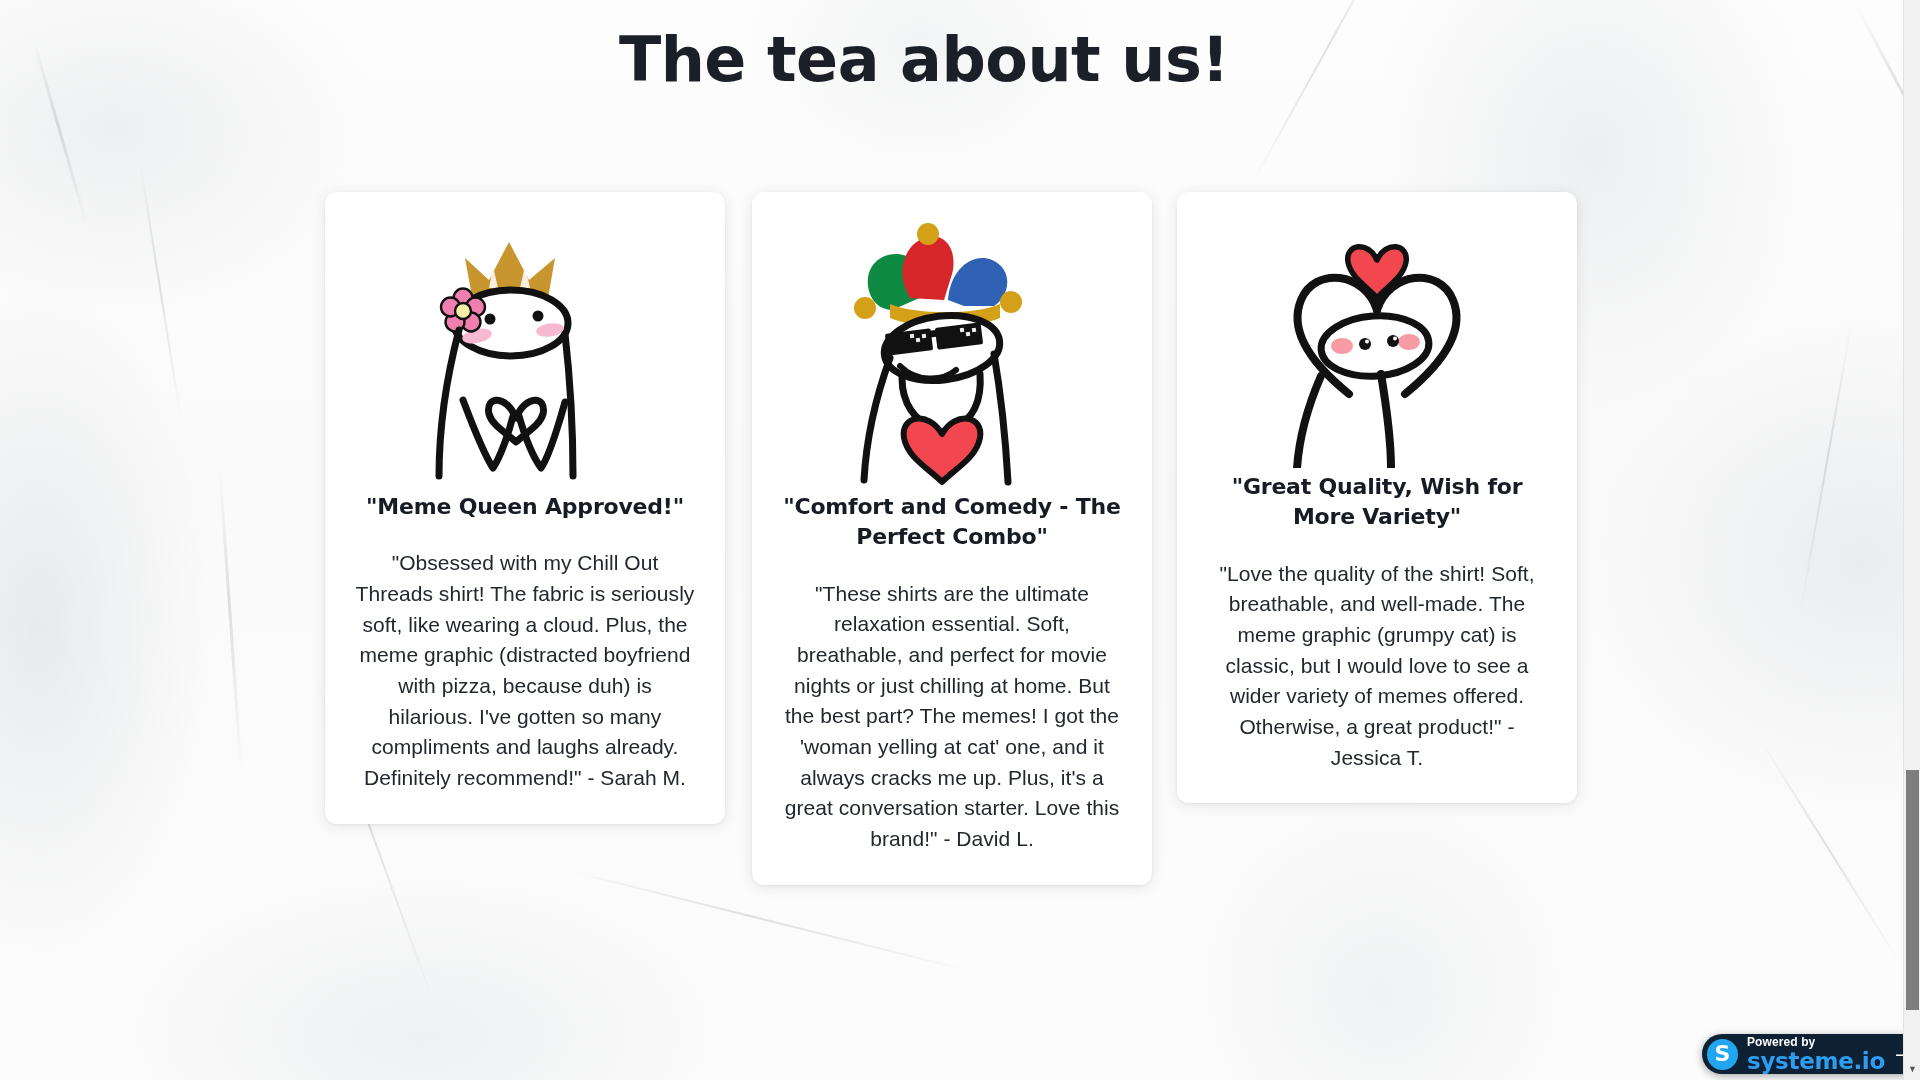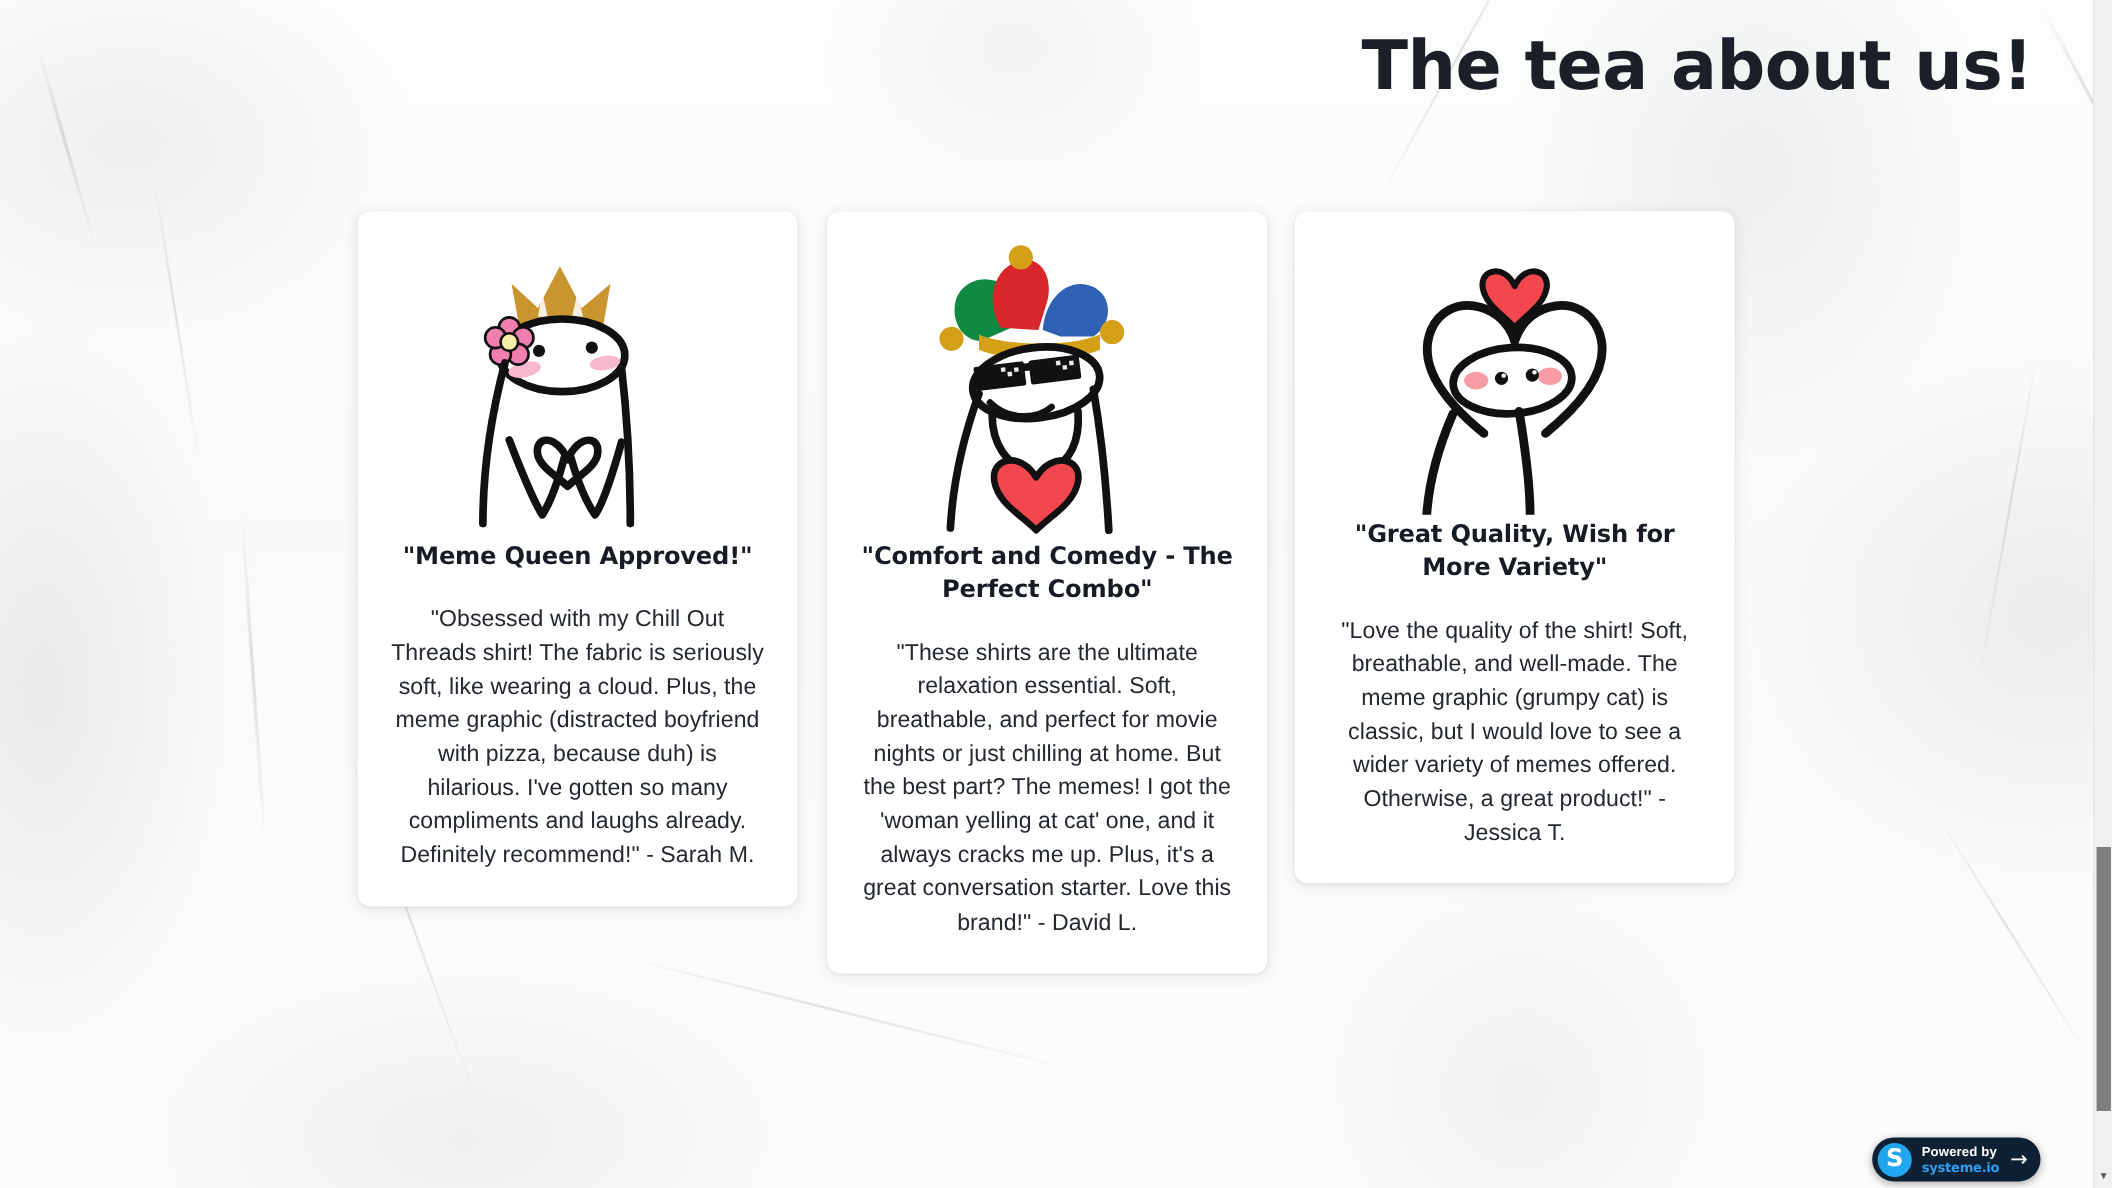--- a/index.html
+++ b/index.html
@@ -53,21 +53,21 @@
   .v2 { left: 20px;   top: 160px;width: 260px; height: 2px; transform: rotate(81deg) translate(130px, 10px); }
   .v3 { left: 40px;   top: 470px;width: 300px; height: 3px; transform: rotate(86deg) translate(150px, -30px); }
   .v4 { left: 90px;   top: 700px;width: 340px; height: 2px; transform: rotate(70deg) translate(170px, -60px); }
   .v5 { left: 1790px; top: -20px;width: 220px; height: 3px; transform: rotate(62deg) translate(110px, 50px); }
   .v6 { left: 1700px; top: 330px;width: 300px; height: 2px; transform: rotate(100deg) translate(140px, 0px); }
   .v7 { left: 1620px; top: 760px;width: 260px; height: 2px; transform: rotate(58deg) translate(120px, -20px); }
   .v8 { left: 560px;  top: 920px;width: 420px; height: 2px; transform: rotate(14deg); }
   .v9 { left: 1180px; top: 60px; width: 280px; height: 2px; transform: rotate(119deg); }
 
   
-  .header { position: absolute; left: 0; top: 0; width: 1848px; text-align: right; }
+  .header { position: absolute; left: 0; top: 0; width: 1848px; text-align: center; }
 
   .page-title {
     font-family: "DejaVu Sans", sans-serif;
     font-size: 62px;
     font-weight: 700;
     letter-spacing: -0.5px;
     color: #1b2028;
     line-height: 1.15;
     padding-top: 24px;
   }
@@ -147,21 +147,21 @@
     line-height: 1;
   }
   .badge-text { display: flex; flex-direction: column; line-height: 1; }
   .badge-top {
     font-family: "Liberation Sans", sans-serif;
     font-size: 12px; font-weight: 700; color: #ffffff;
     letter-spacing: 0.1px;
   }
   .badge-bottom {
     font-family: "DejaVu Sans", sans-serif;
-    font-size: 12px; font-weight: 700; color: #2e9df0;
+    font-size: 23px; font-weight: 700; color: #2e9df0;
     margin-top: 2px; letter-spacing: -0.3px;
   }
   .badge-arrow {
     font-family: "DejaVu Sans", sans-serif;
     font-size: 19px; color: #ffffff; line-height: 1; margin-left: 1px;
   }
 
   
   .scrollbar {
     position: absolute; right: 0; top: 0; width: 17px; height: 1080px;

